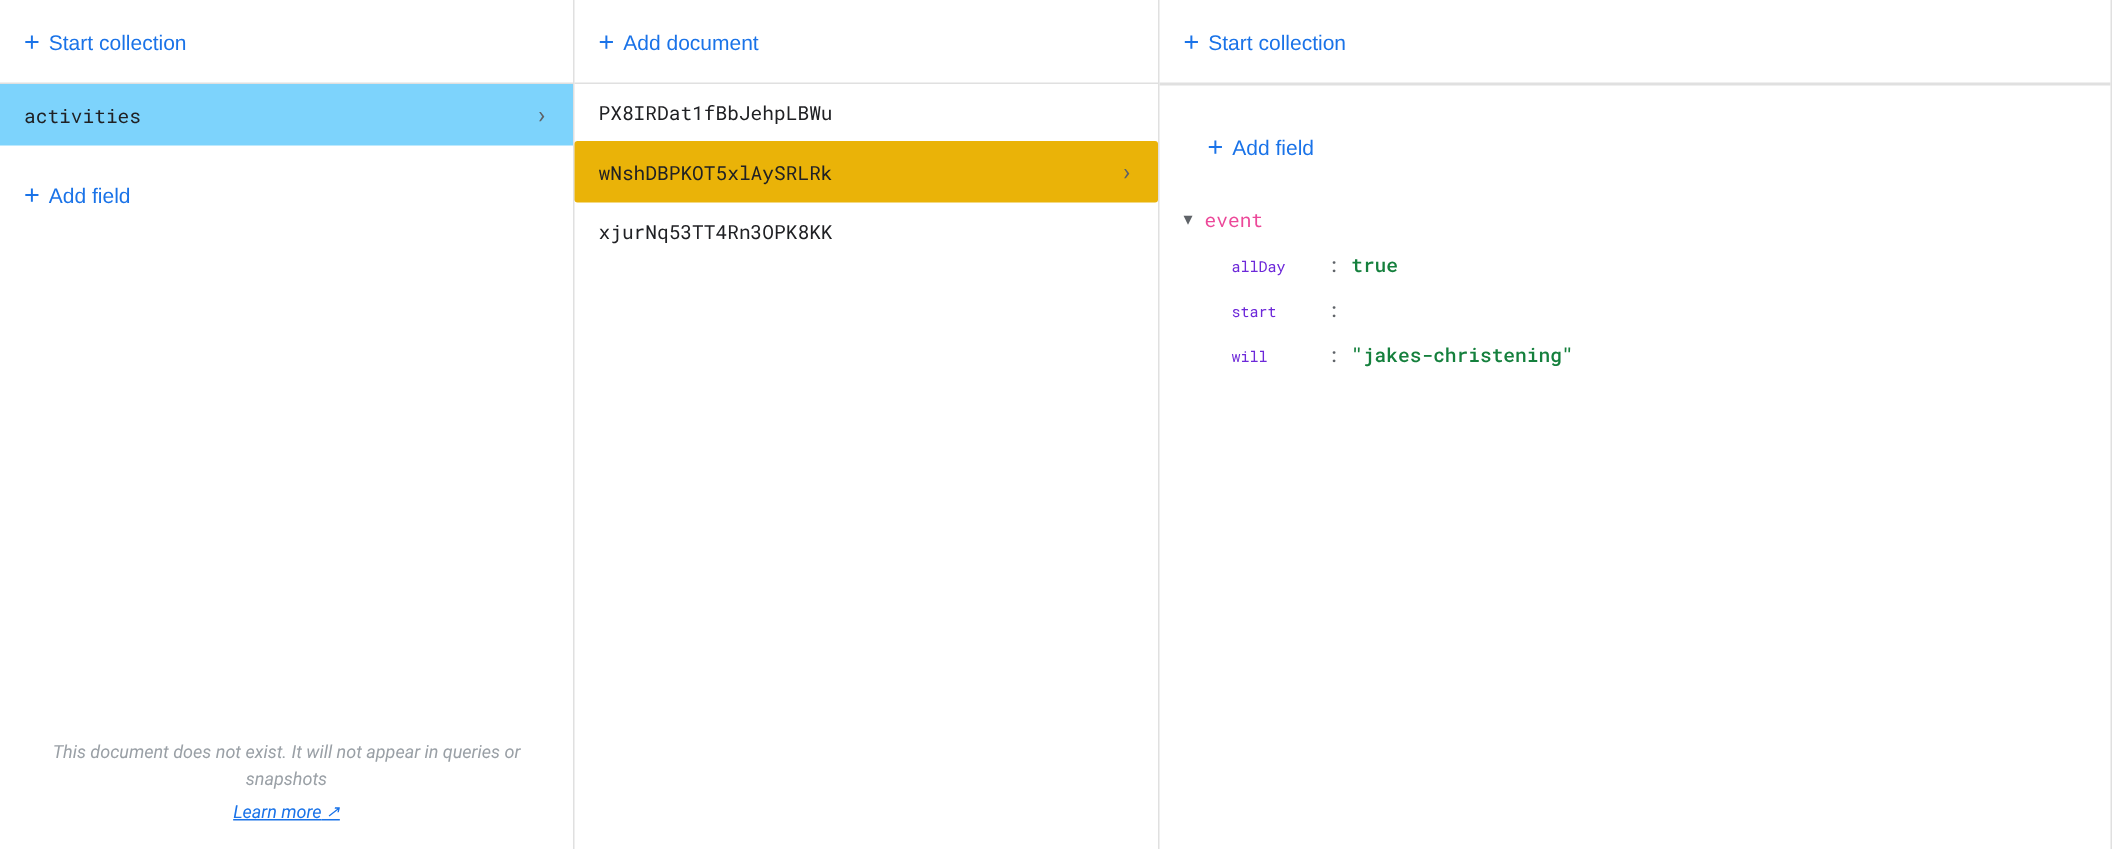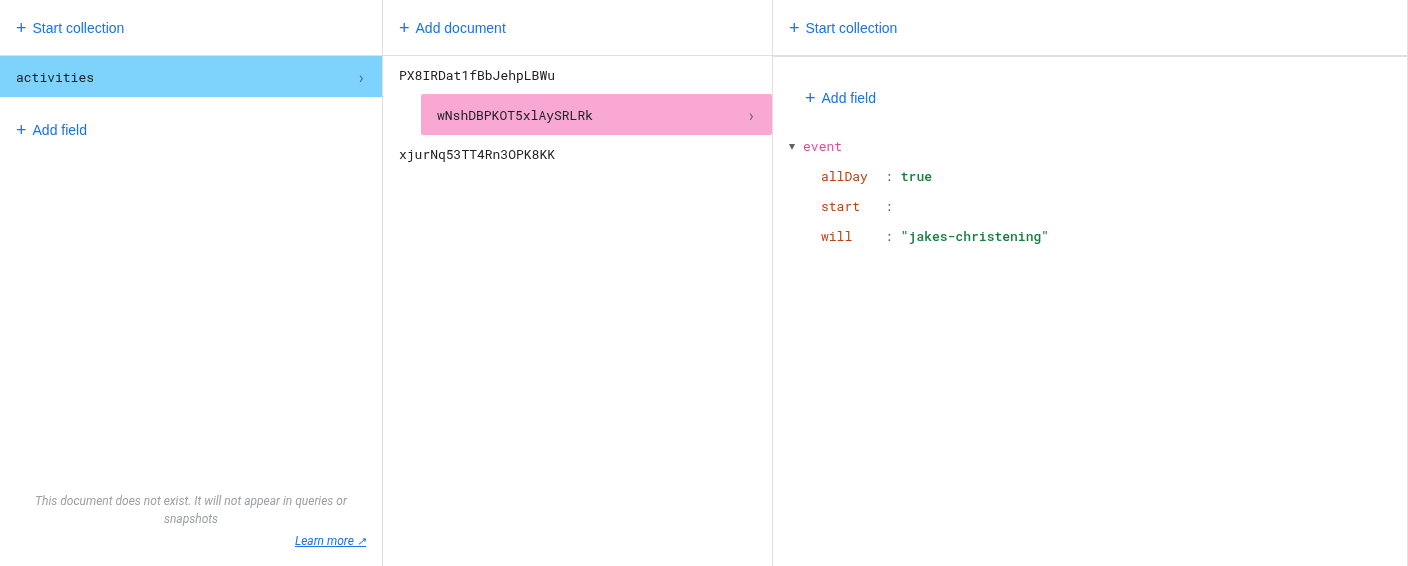--- a/index.html
+++ b/index.html
@@ -78,21 +78,21 @@
       display: flex;
       align-items: center;
       justify-content: space-between;
       padding: 10px 16px;
       cursor: pointer;
       font-family: 'Roboto Mono', monospace;
       font-size: 13px;
       color: #202124;
       border-radius: 2px;
     }
-    .document-item.selected { background: #f9a8d4; margin-left: 38px; }
+    .document-item.selected { background: #eab308; }
 
     .add-field-section {
       padding: 16px;
       display: flex;
       align-items: center;
       gap: 6px;
       margin-top: 8px;
     }
 
     .footer-text {
@@ -105,21 +105,20 @@
       line-height: 1.5;
     }
     .learn-more {
       display: block;
       color: #1a73e8;
       text-decoration: underline;
       font-style: italic;
       font-size: 12px;
       cursor: pointer;
       margin-top: 4px;
-      text-align: right;
     }
     .external-icon {
       font-size: 11px;
       vertical-align: middle;
     }
 
     
     .fields-section {
       padding: 8px 16px;
       flex: 1;
@@ -145,22 +144,22 @@
     }
 
     .field-row {
       display: flex;
       align-items: baseline;
       padding: 6px 0 6px 32px;
       gap: 4px;
     }
     .field-key {
       font-family: 'Roboto Mono', monospace;
-      font-size: 13px;
-      color: #c2410c;
+      font-size: 10px;
+      color: #6d28d9;
       min-width: 60px;
     }
     .field-colon {
       color: #5f6368;
       font-family: 'Roboto Mono', monospace;
       font-size: 13px;
       margin-right: 4px;
     }
     .field-value {
       font-family: 'Roboto Mono', monospace;

